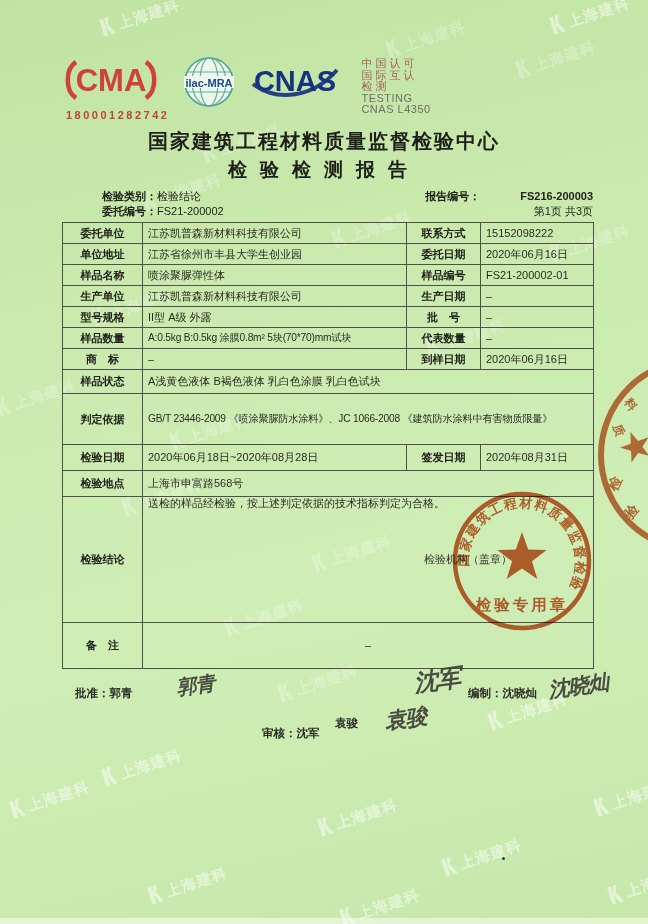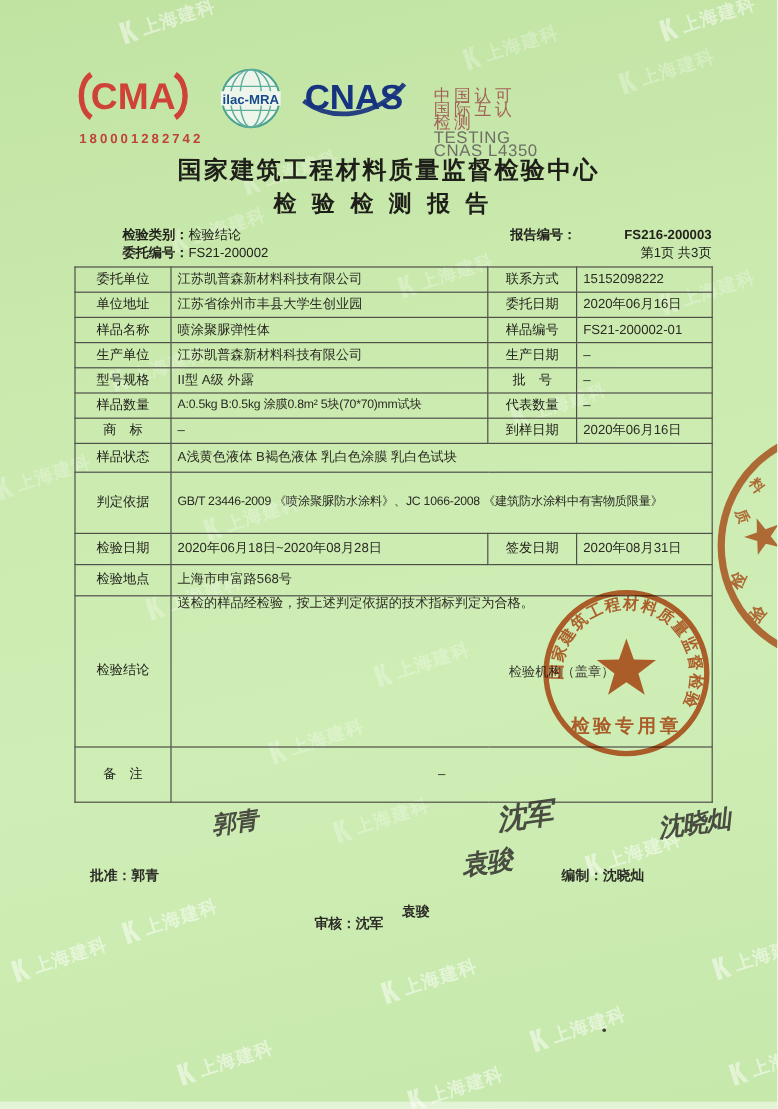--- a/index.html
+++ b/index.html
@@ -9,43 +9,43 @@
   
   .wm{position:absolute;display:flex;align-items:flex-end;gap:4px;transform:rotate(-18deg);
       opacity:.5;color:#ffffff;font-weight:bold;font-size:15px;letter-spacing:1px;
       white-space:nowrap;z-index:1;pointer-events:none;}
   .wm.faint{opacity:.28;}
   .wm svg{display:block;margin-bottom:1px;}
   
   .content{position:absolute;inset:0;z-index:2;color:#23231d;}
   .logos{position:absolute;top:56px;left:62px;display:flex;align-items:flex-start;gap:14px;}
   .cma-num{font-size:11px;font-weight:bold;color:#c04337;letter-spacing:2.5px;margin-top:1px;padding-left:4px;}
-  .accred{font-size:14px;line-height:11.5px;margin-top:18px;}
+  .accred{font-size:11px;line-height:11.5px;margin-top:2px;}
   .accred .cn{color:#a4625a;letter-spacing:3px;}
   .accred .en{color:#6f6f68;letter-spacing:.5px;}
   .title{position:absolute;top:128px;left:0;width:100%;text-align:center;
          font-size:20px;font-weight:bold;letter-spacing:2px;color:#1f1f1a;}
   .subtitle{position:absolute;top:157px;left:0;width:100%;text-align:center;
          font-size:19px;font-weight:bold;letter-spacing:13px;color:#1f1f1a;}
   .meta{position:absolute;top:189px;left:62px;width:531px;display:flex;justify-content:space-between;
         font-size:11px;line-height:15px;}
   .meta .lab{font-weight:bold;margin-left:40px;}
   .meta .right{text-align:right;}
   table.rpt{position:absolute;top:222px;left:62px;width:531px;border-collapse:collapse;
             table-layout:fixed;font-size:11px;color:#2b2b24;}
   table.rpt td{border:1.1px solid #50504a;padding:0 5px;height:20px;line-height:1.15;overflow:hidden;}
-  td.lbl{font-weight:normal;text-align:center;padding:0 1px;color:#22221c;}
+  td.lbl{font-weight:bold;text-align:center;padding:0 1px;color:#22221c;}
   td.val{padding-left:9px;}
   td.tight{font-size:10.2px;letter-spacing:-.2px;}
   tr.rA td{height:23px;margin-left:45px;} tr.rB td{height:50px;margin-left:12px;} tr.rC td{height:25px;}
   tr.rD td{height:125px;} tr.rE td{height:45px;text-align:center;}
   td.concl{vertical-align:top;padding-top:21px;padding-left:27px;}
   .stamp-caption{position:absolute;top:552px;left:424px;font-size:11px;color:#3a3a32;z-index:2;}
   
-  .fline{position:absolute;font-size:11.5px;font-weight:bold;color:#2c2c26;margin-top:36px;}
+  .fline{position:absolute;font-size:11.5px;font-weight:bold;color:#2c2c26;}
   .sig{position:absolute;font-size:20px;font-weight:bold;color:#3b3b34;
        transform:rotate(-8deg) skewX(-14deg);letter-spacing:-1px;opacity:.9;}
   
   .stamps{position:absolute;inset:0;z-index:3;pointer-events:none;mix-blend-mode:multiply;}
   .stamp-main{position:absolute;left:447px;top:486px;opacity:.88;}
   .stamp-edge{position:absolute;left:578px;top:352px;opacity:.8;}
   .edge-b{position:absolute;left:0;right:0;bottom:0;height:6px;background:rgba(255,255,255,.5);z-index:4;}
   .speck{position:absolute;left:502px;top:857px;width:3px;height:3px;border-radius:50%;background:#3c3c30;z-index:2;}
 </style>
 </head>

